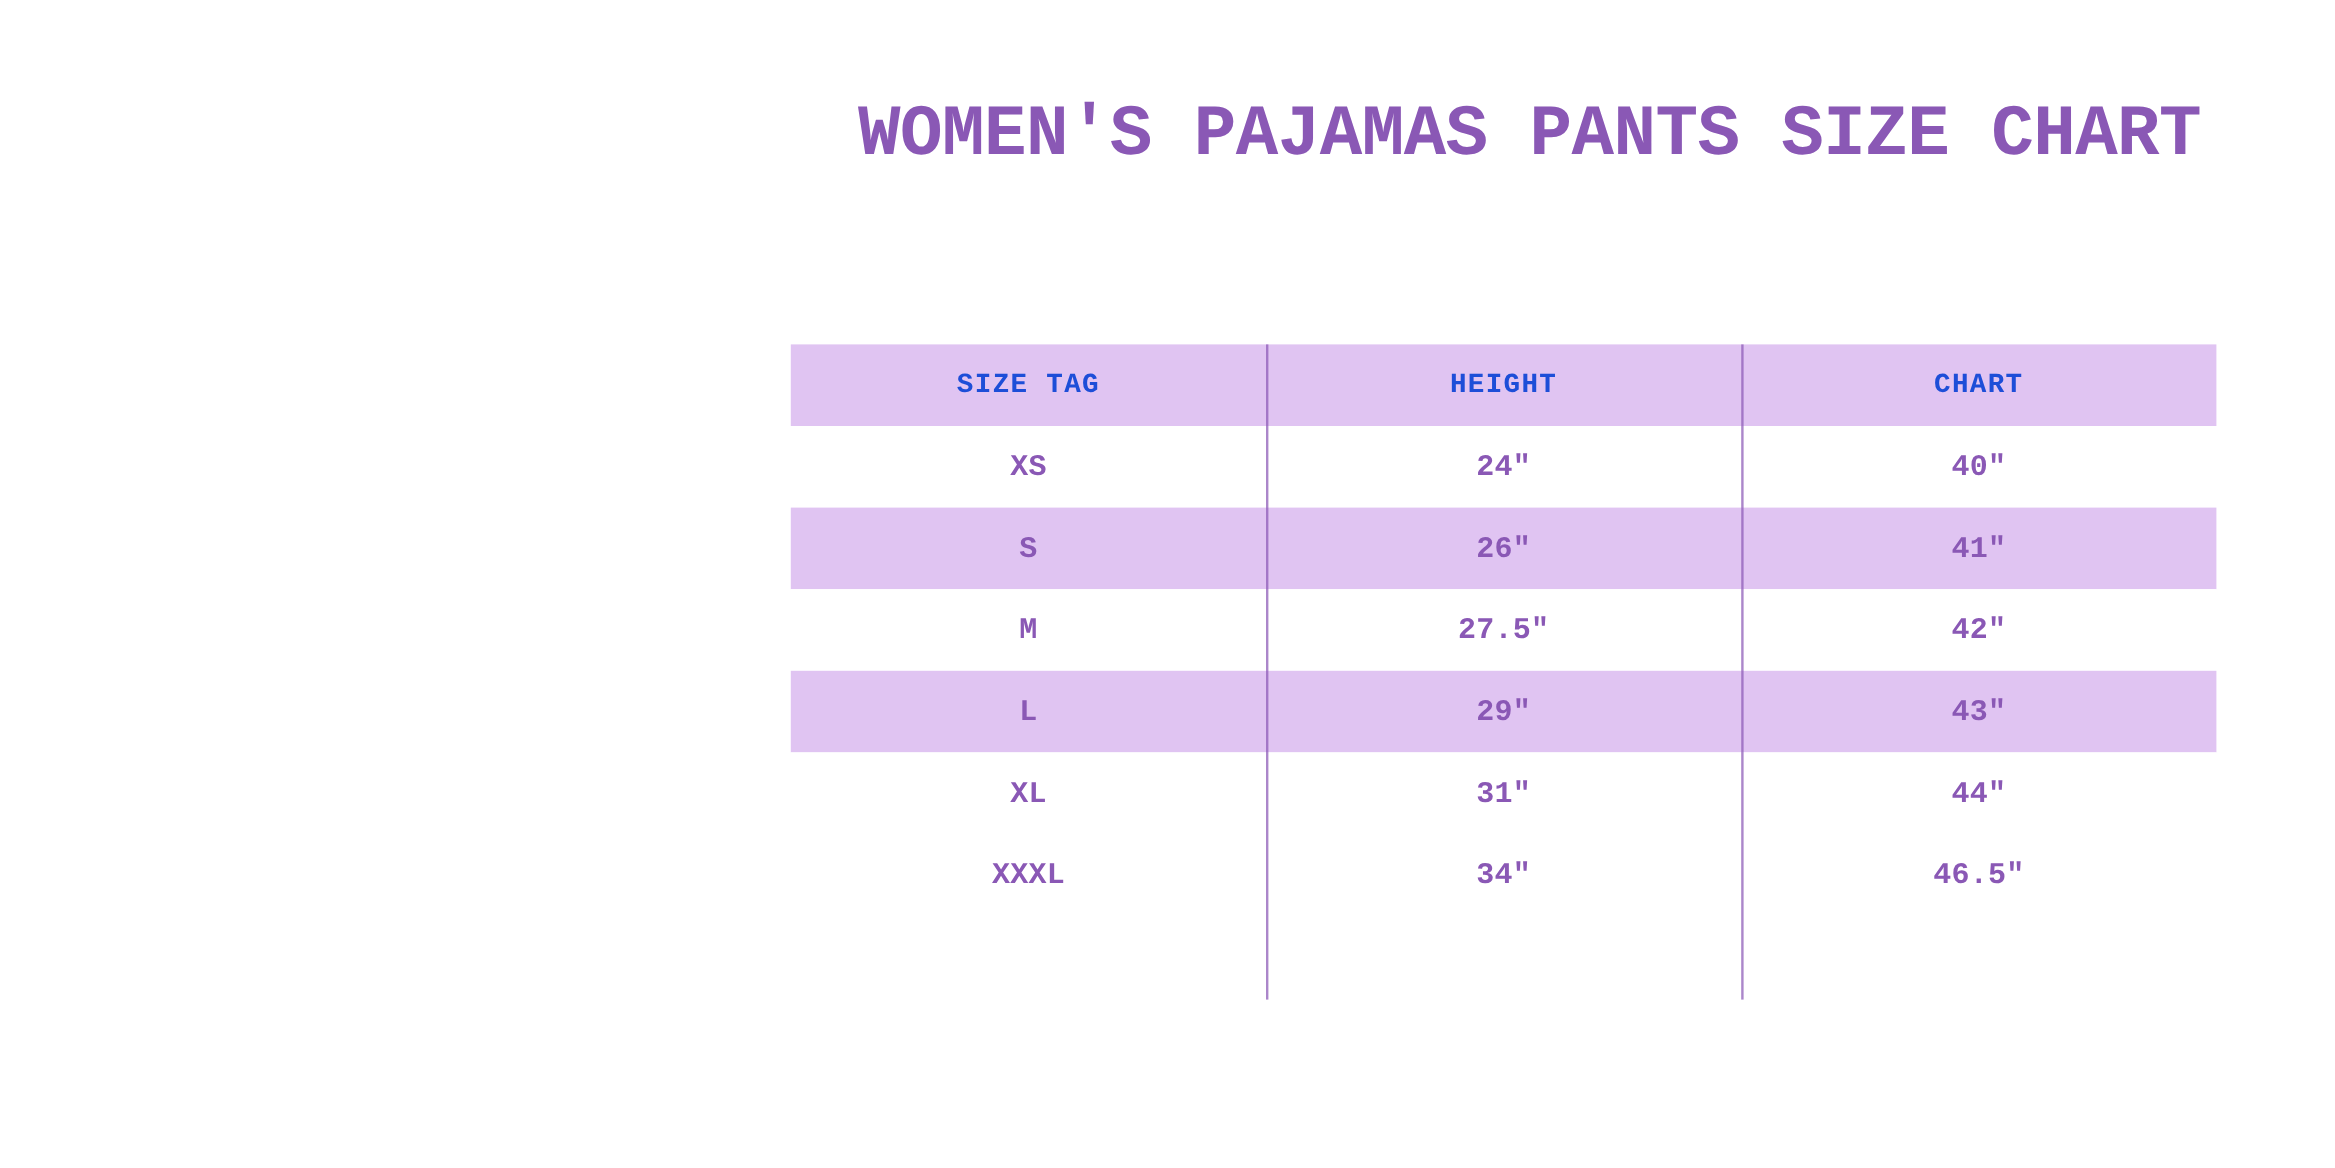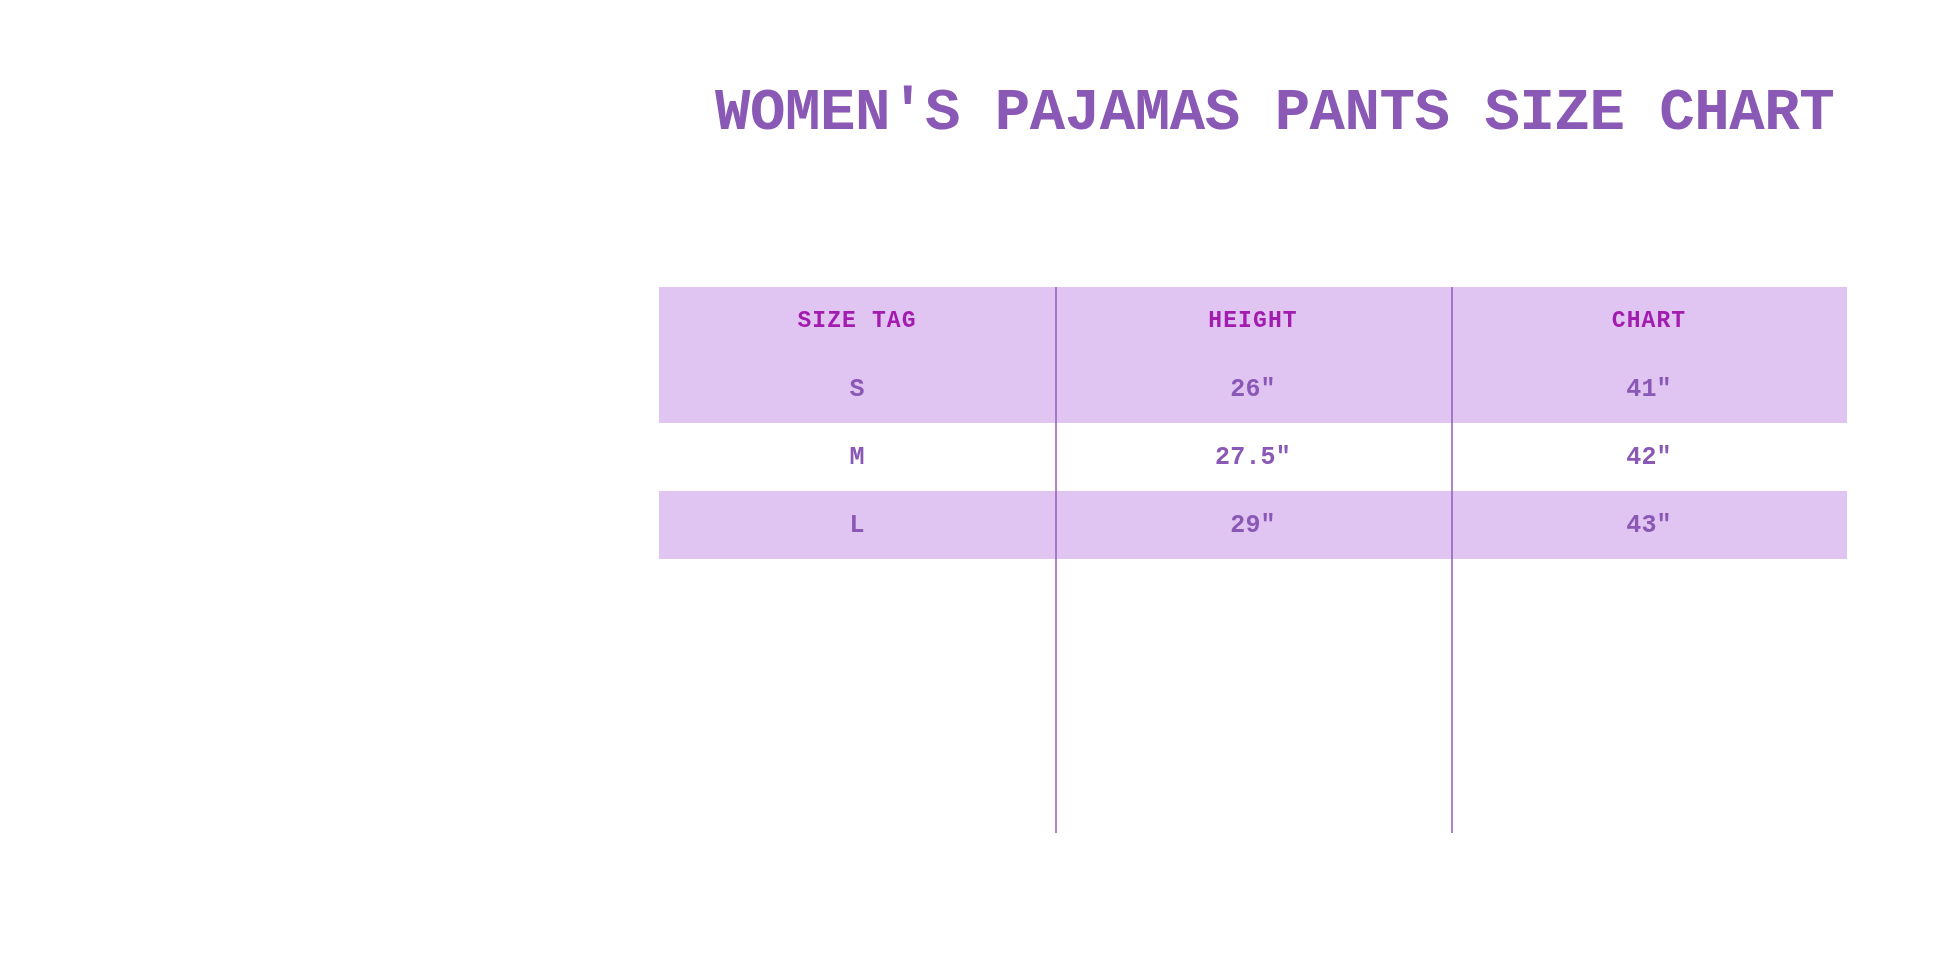--- a/index.html
+++ b/index.html
@@ -69,21 +69,21 @@
     font-weight: 700;
     font-size: 25px;
     letter-spacing: 0.2px;
     border: none;
   }
 
   .size-table thead th {
     background: #e0c4f2;
     font-size: 23px;
     letter-spacing: 1.1px;
-    color: #a21caf;
+    color: #1d4ed8;
   }
 
   .size-table tbody tr.row-alt td {
     background: #e0c4f2;
   }
   .size-table tbody tr.row-plain td {
     background: #ffffff;
   }
 
   
@@ -116,35 +116,50 @@
         <col class="c-height">
       </colgroup>
       <thead>
         <tr>
           <th>SIZE TAG</th>
           <th>HEIGHT</th>
           <th>CHART</th>
         </tr>
       </thead>
       <tbody>
+        <tr class="row-plain">
+          <td>XS</td>
+          <td>24"</td>
+          <td>40"</td>
+        </tr>
         <tr class="row-alt">
           <td>S</td>
           <td>26"</td>
           <td>41"</td>
         </tr>
         <tr class="row-plain">
           <td>M</td>
           <td>27.5"</td>
           <td>42"</td>
         </tr>
         <tr class="row-alt">
           <td>L</td>
           <td>29"</td>
           <td>43"</td>
         </tr>
+        <tr class="row-plain">
+          <td>XL</td>
+          <td>31"</td>
+          <td>44"</td>
+        </tr>
+        <tr class="row-plain">
+          <td>XXXL</td>
+          <td>34"</td>
+          <td>46.5"</td>
+        </tr>
       </tbody>
     </table>
 
     <div class="col-divider d1"></div>
     <div class="col-divider d2"></div>
 
   </div>
 
 </div>
 

